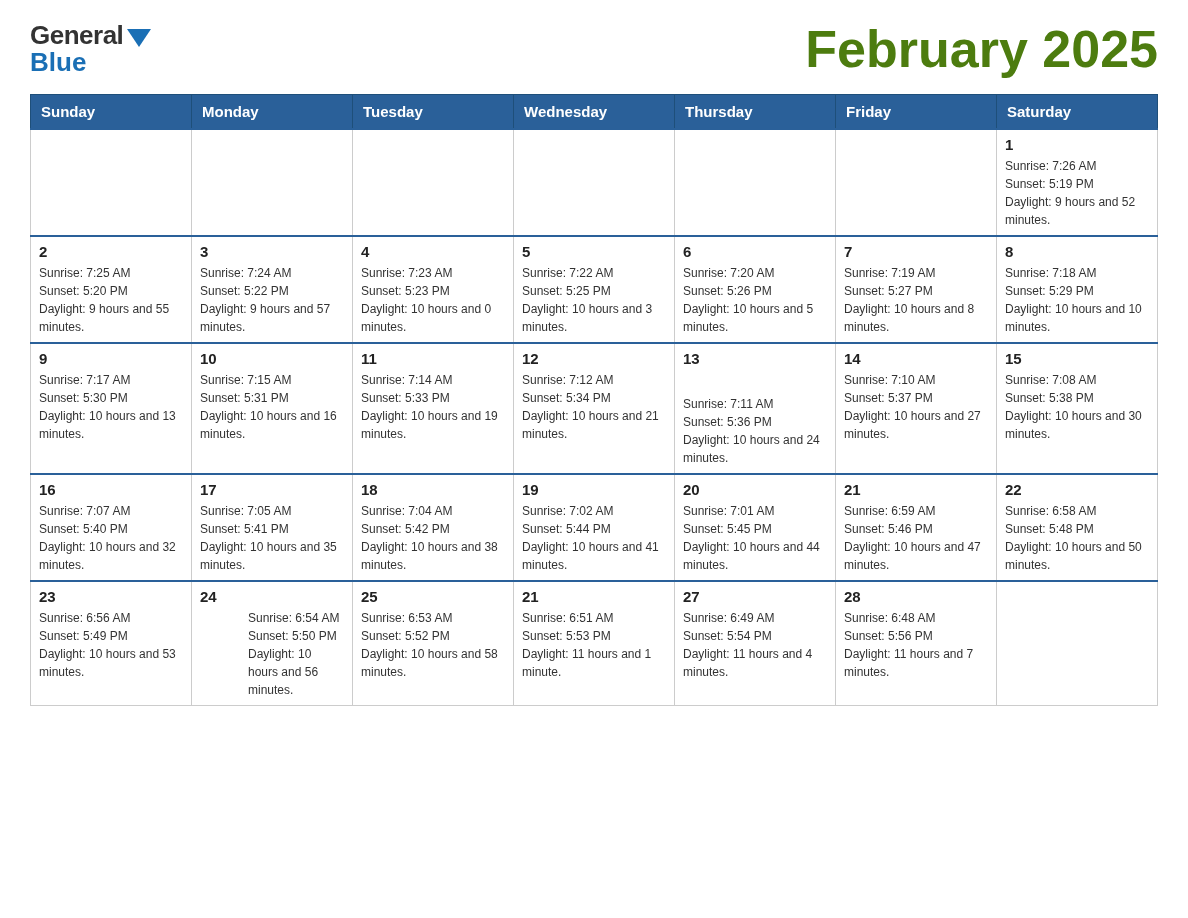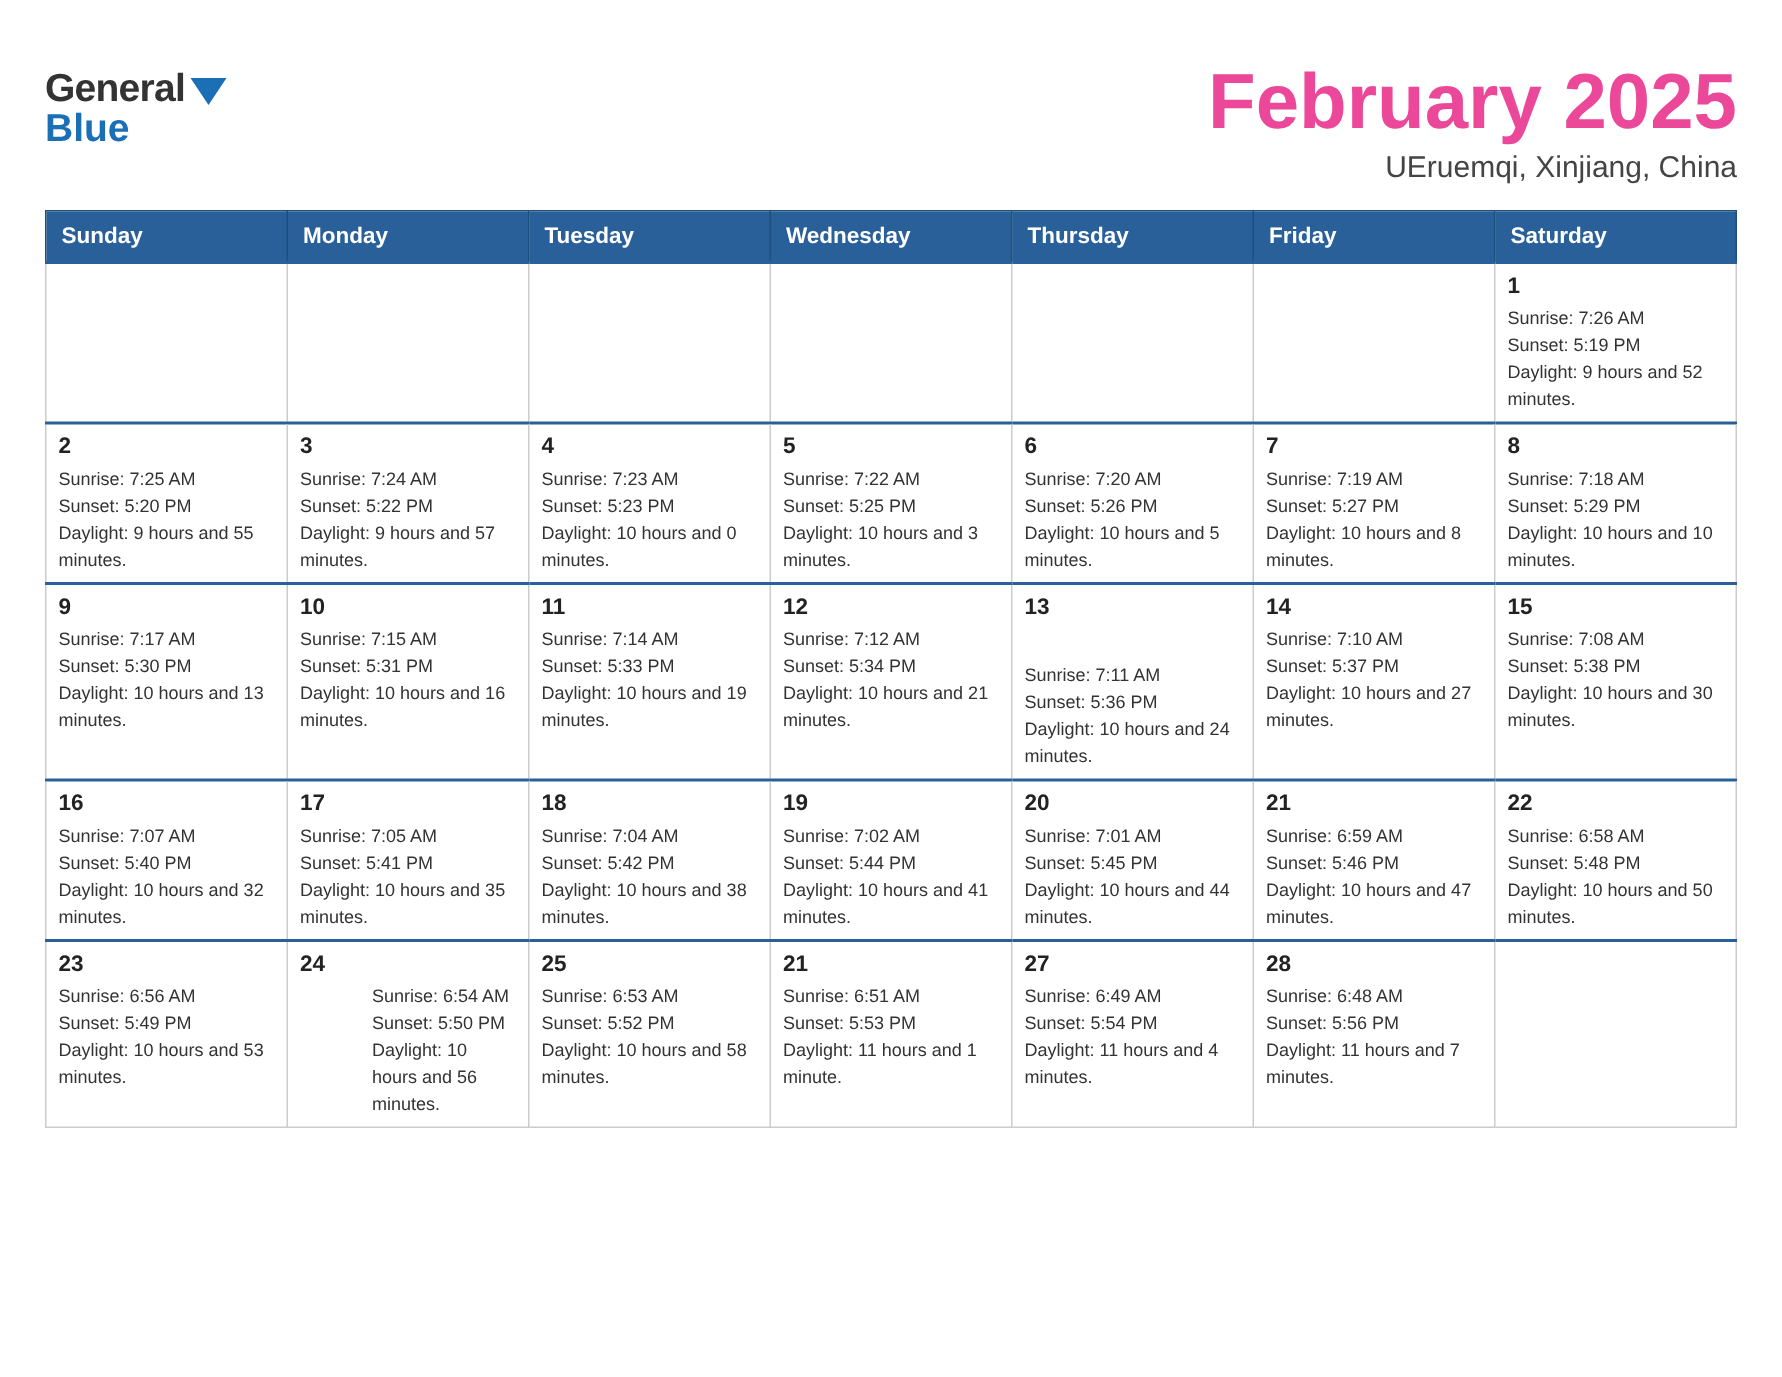--- a/index.html
+++ b/index.html
@@ -6,21 +6,21 @@
     body {
       font-family: Arial, sans-serif;
       background: #fff;
       padding: 20px 30px;
       width: 1188px;
       min-height: 918px;
     }
     .header {
       display: flex;
       justify-content: space-between;
-      align-items: center;
+      align-items: flex-end;
       margin-bottom: 16px;
     }
     .logo {
       display: flex;
       flex-direction: column;
       align-items: flex-start;
     }
     .logo-top {
       display: flex;
       align-items: center;
@@ -45,23 +45,22 @@
       font-weight: bold;
       color: #1a6fb5;
       margin-top: -4px;
     }
     .title-section {
       text-align: right;
     }
     .month-title {
       font-size: 52px;
       font-weight: bold;
-      color: #ec4899;
+      color: #4d7c0f;
       line-height: 1.1;
-      margin-top: 20px;
     }
     .location {
       font-size: 20px;
       color: #444;
       margin-top: 4px;
     }
     .calendar {
       width: 100%;
       border-collapse: collapse;
       border: 1px solid #aaa;
@@ -114,21 +113,20 @@
 <div class="header">
   <div class="logo">
     <div class="logo-top">
       <span class="logo-general">General</span>
       <div class="logo-arrow"></div>
     </div>
     <span class="logo-blue">Blue</span>
   </div>
   <div class="title-section">
     <div class="month-title">February 2025</div>
-    <div class="location">UEruemqi, Xinjiang, China</div>
   </div>
 </div>
 
 <table class="calendar">
   <thead>
     <tr>
     <th>Sunday</th>
         <th>Monday</th>
         <th>Tuesday</th>
         <th>Wednesday</th>

